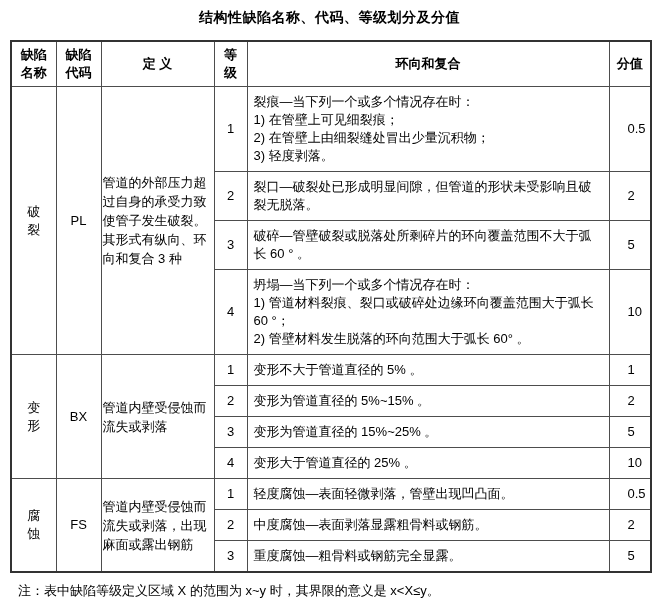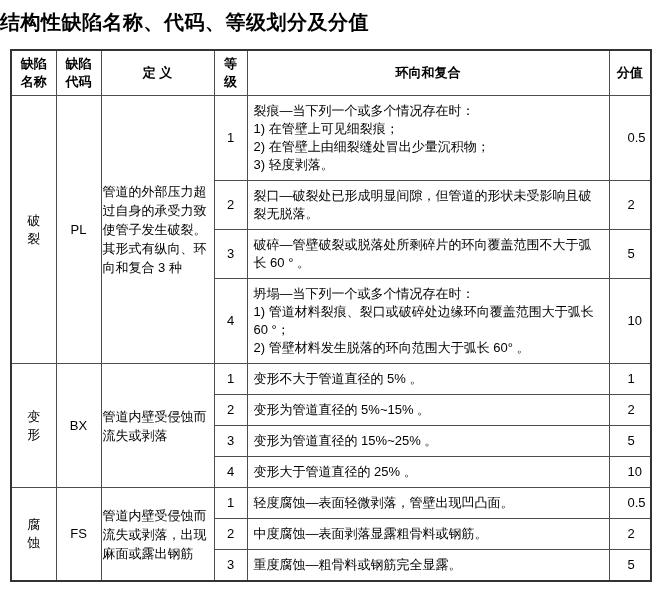--- a/index.html
+++ b/index.html
@@ -10,21 +10,22 @@
   }
   .page {
     position: relative;
     width: 659px;
     height: 606px;
     background: #ffffff;
     overflow: hidden;
   }
   .doc-title {
     padding-top: 9px;
-    font-size: 20px;
+    text-align: center;
+    font-size: 14px;
     font-weight: bold;
     color: #000000;
     letter-spacing: 0.5px;
   }
   table.defect-table {
     margin: 13px 0 0 10px;
     width: 640px;
     border-collapse: collapse;
     table-layout: fixed;
     border: 2px solid #333333;
@@ -192,13 +193,14 @@
         <tr>
           <td class="grade-cell">3</td>
           <td class="desc-cell">
             <div>重度腐蚀—粗骨料或钢筋完全显露。</div>
           </td>
           <td class="score-cell">5</td>
         </tr>
       </tbody>
   </table>
 
+  <div class="footnote">注：表中缺陷等级定义区域 X 的范围为 x~y 时，其界限的意义是 x&lt;X≤y。</div>
 </div>
 
 </body></html>

